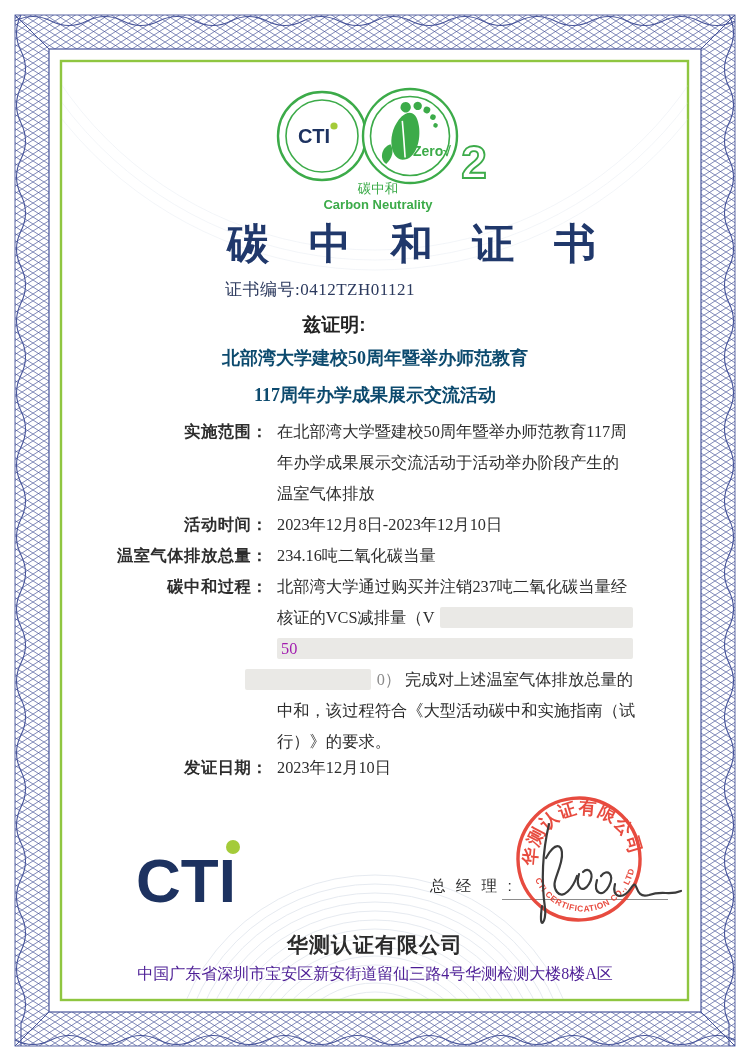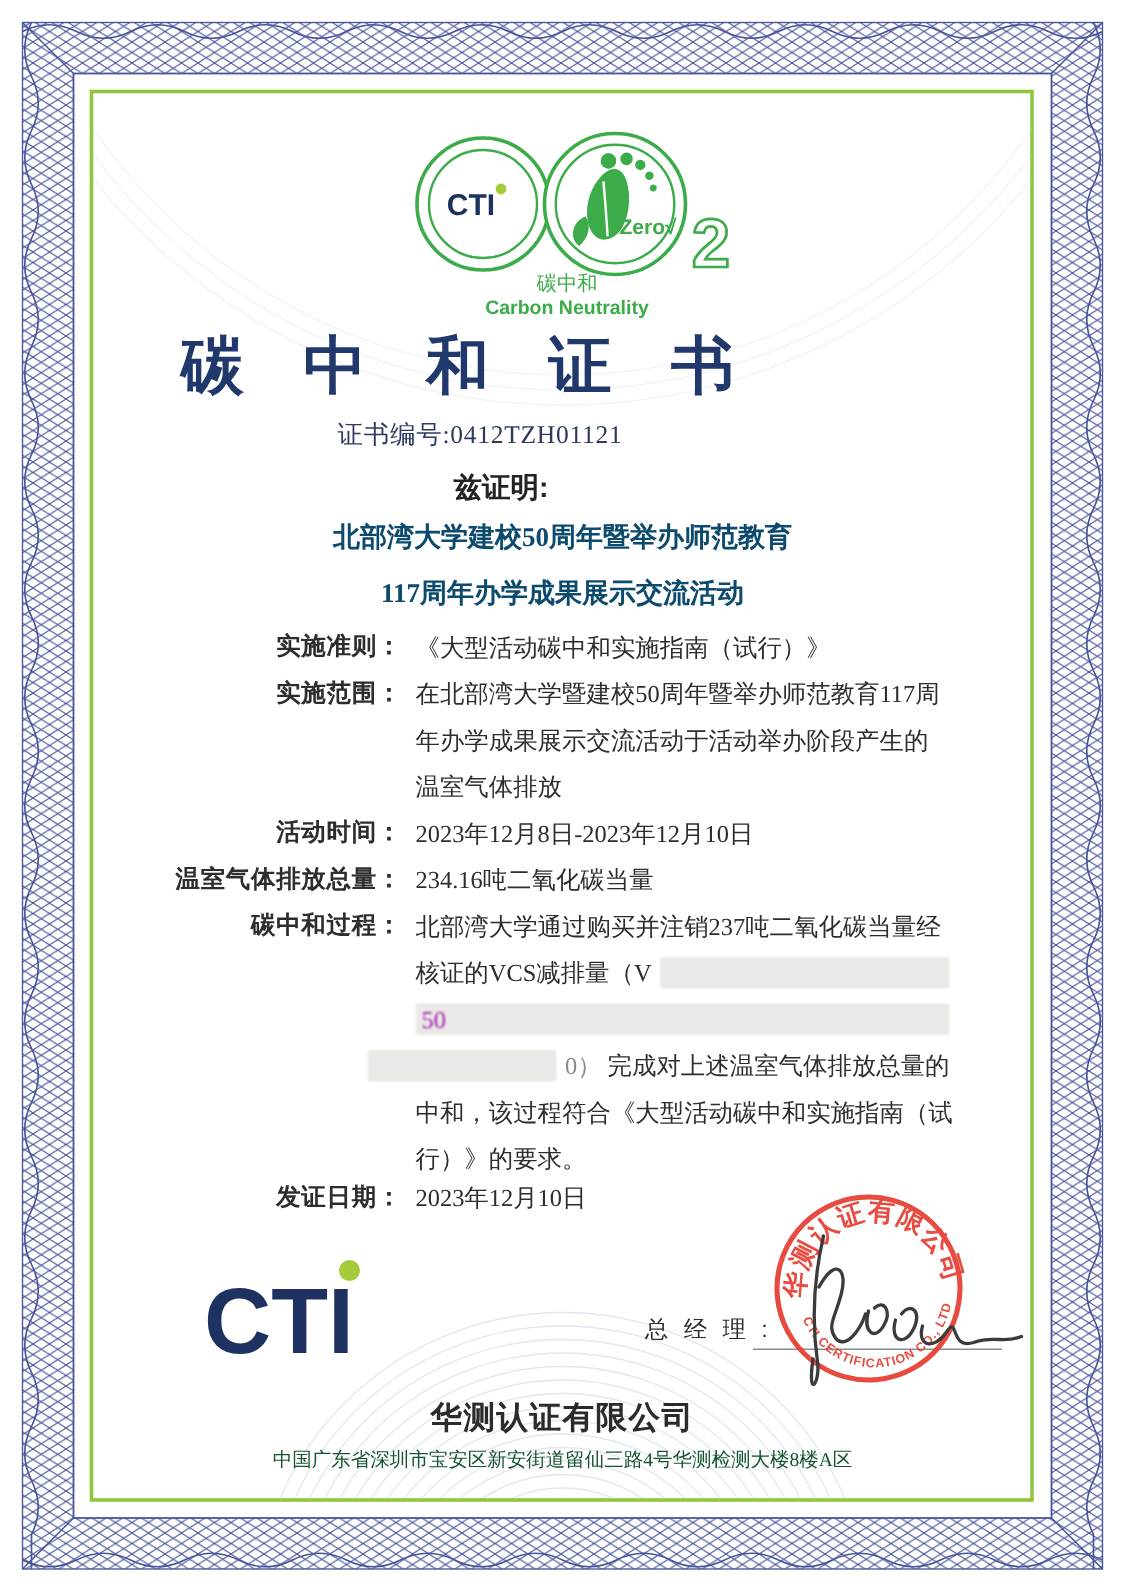--- a/index.html
+++ b/index.html
@@ -2,21 +2,21 @@
 <html><head>
 <meta charset="utf-8">
 <style>
   html,body{margin:0;padding:0;background:#fff;}
   .page{position:relative;width:750px;height:1061px;background:#fff;overflow:hidden;
         font-family:"Liberation Sans",sans-serif;}
   .abs{position:absolute;}
   svg{display:block;}
 
   
-  .title{position:absolute;top:216px;left:0;width:610px;text-align:center;
+  .title{position:absolute;top:216px;left:0;width:610px;text-align:right;
          font-size:42px;font-weight:700;color:#20386b;letter-spacing:14px;text-indent:14px;}
   .certno{position:absolute;top:278px;left:0;width:640px;text-align:center;
           font-family:"Liberation Serif",serif;font-size:17px;color:#2c3a5e;letter-spacing:.5px;}
   .attest{position:absolute;top:312px;left:0;width:668px;text-align:center;
           font-size:19px;font-weight:700;color:#232323;}
   .subject{position:absolute;top:340px;left:40px;width:670px;text-align:center;
            font-family:"Liberation Serif",serif;font-size:18px;font-weight:700;color:#0c4a6e;line-height:37px;}
 
   
   .fields{position:absolute;top:416px;left:64px;width:622px;font-size:16.3px;line-height:31px;color:#2d2d2d;}
@@ -30,21 +30,21 @@
   .hint2{color:#8a8a8a;font-family:"Liberation Serif",serif;margin:0 4px 0 6px;}
   .issue{margin-top:-5px;}
 
   
   .gm{position:absolute;top:876px;left:430px;font-size:15.5px;font-weight:400;
       letter-spacing:3px;color:#2d2d2d;}
   .gmline{position:absolute;top:899px;left:502px;width:166px;height:0;border-bottom:1.2px solid #8c8c8c;}
   .company{position:absolute;top:931px;left:0;width:750px;text-align:center;
            font-size:21px;font-weight:700;color:#2b2b2b;letter-spacing:1px;}
   .address{position:absolute;top:964px;left:0;width:750px;text-align:center;
-           font-family:"Liberation Serif",serif;font-size:13px;color:#14532d;}
+           font-family:"Liberation Serif",serif;font-size:16px;color:#4c1d95;}
 </style>
 </head>
 <body>
 
 <div class="page">
 
   <svg class="abs" style="left:0;top:0;" width="750" height="1061" viewBox="0 0 750 1061">
     <defs>
       <pattern id="lat" width="11" height="7" patternUnits="userSpaceOnUse">
         <path d="M0,0 L11,7 M11,0 L0,7" stroke="#47549a" stroke-width="0.7" fill="none"></path>
@@ -126,24 +126,20 @@
   <div class="title">碳 中 和 证 书</div>
   <div class="certno">证书编号:0412TZH01121</div>
   <div class="attest">兹证明:</div>
   <div class="subject">
     <div>北部湾大学建校50周年暨举办师范教育</div>
     <div>117周年办学成果展示交流活动</div>
   </div>
 
   <div class="fields">
     <div class="row">
-      <div class="lbl">实施准则：</div>
-      <div class="val">《大型活动碳中和实施指南（试行）》</div>
-    </div>
-    <div class="row">
       <div class="lbl">实施范围：</div>
       <div class="val">在北部湾大学暨建校50周年暨举办师范教育117周
 年办学成果展示交流活动于活动举办阶段产生的
 温室气体排放</div>
     </div>
     <div class="row">
       <div class="lbl">活动时间：</div>
       <div class="val">2023年12月8日-2023年12月10日</div>
     </div>
     <div class="row">

